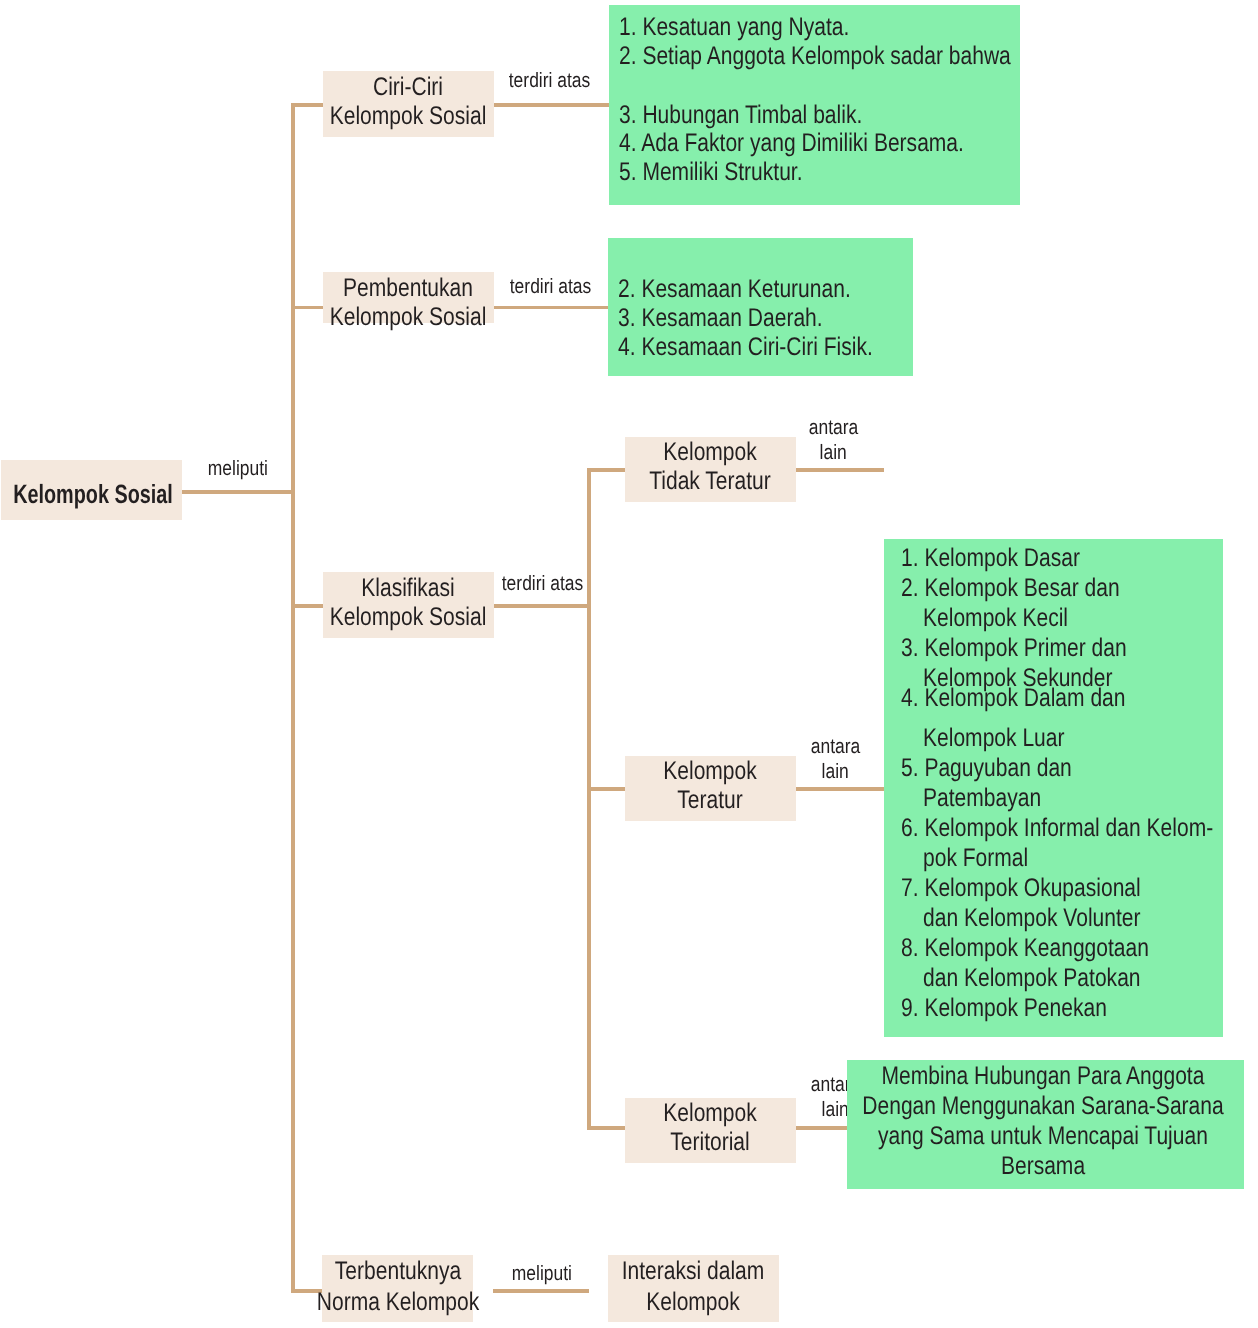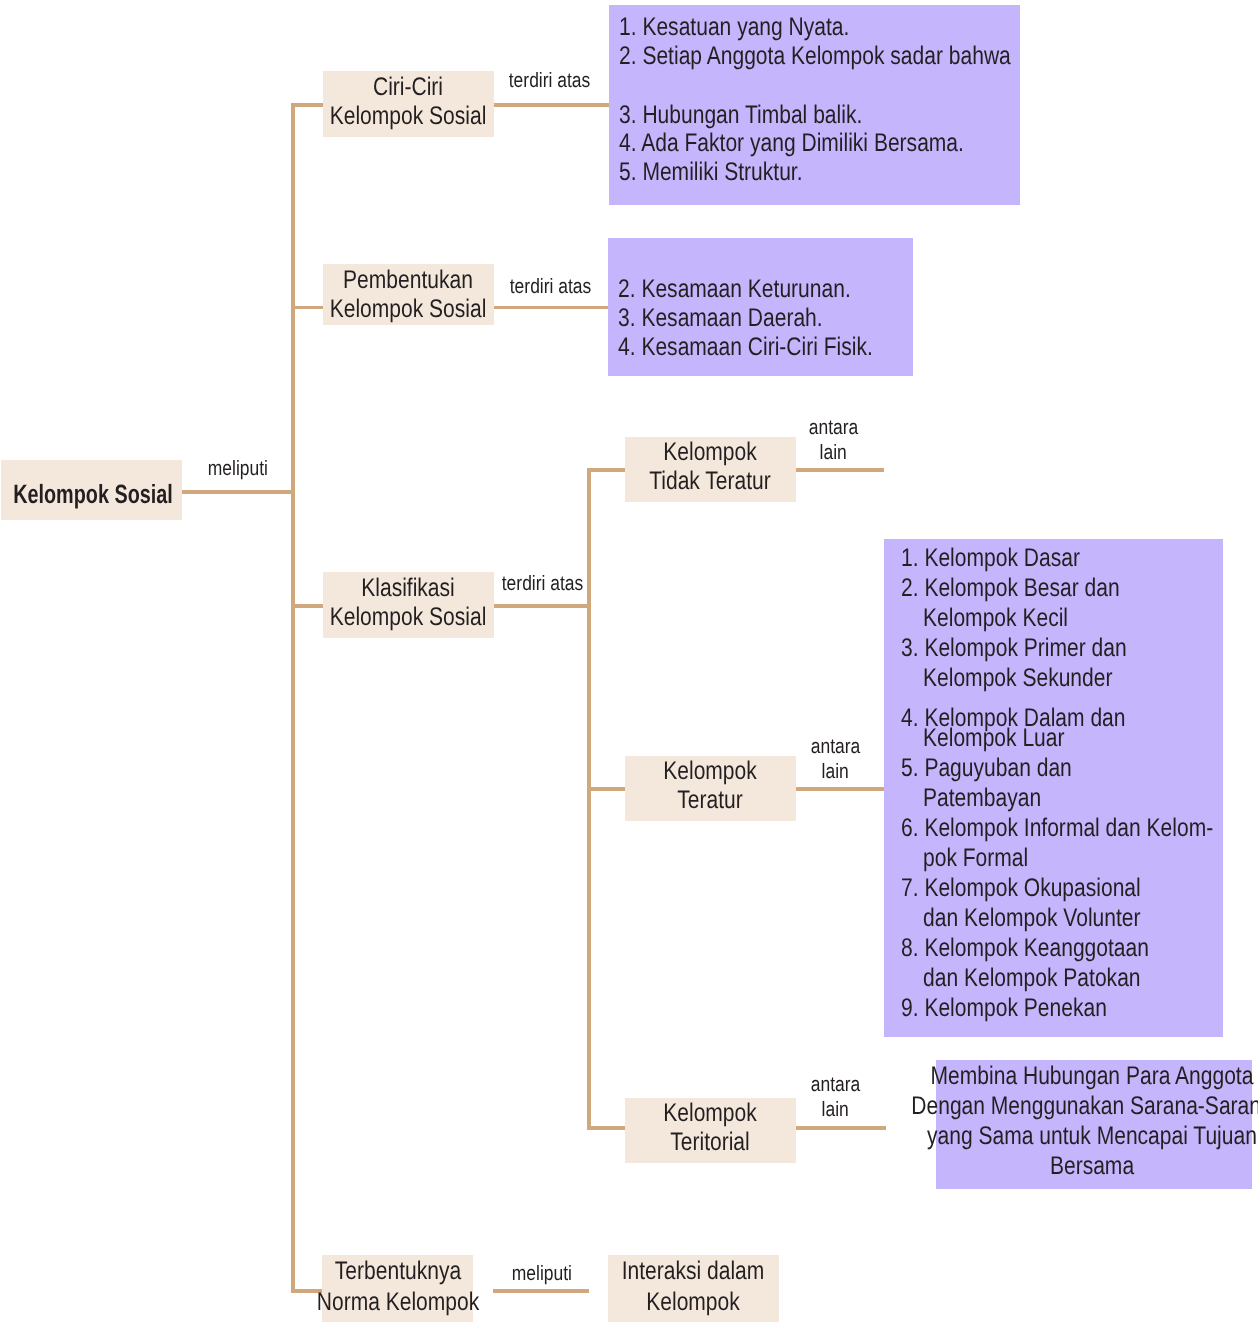--- a/index.html
+++ b/index.html
@@ -16,21 +16,21 @@
 
   .node{position:absolute;background:#f4e8dd;box-sizing:border-box;}
   .node .ntxt{position:absolute;left:50%;transform:translateX(-50%);
               white-space:nowrap;text-align:center;
               font-size:25.5px;line-height:32.5px;}
   .node .ntxt span.sq{display:inline-block;transform:scaleX(0.825);
                       transform-origin:center center;white-space:nowrap;}
   .node.root .ntxt{font-weight:bold;font-size:26.4px;}
   .node.root .ntxt span.sq{transform:scaleX(0.751);}
 
-  .listbox{position:absolute;background:#c4b5fd;box-sizing:border-box;}
+  .listbox{position:absolute;background:#86efac;box-sizing:border-box;}
   .listbox .row{position:absolute;white-space:nowrap;font-size:25.5px;line-height:29px;}
   .listbox .row span.sq{display:inline-block;transform:scaleX(0.825);
                         transform-origin:left center;white-space:pre;}
   .listbox.ctr .row{left:50%;transform:translateX(-50%);text-align:center;}
   .listbox.ctr .row span.sq{transform-origin:center center;}
 
   .elabel{position:absolute;text-align:center;font-size:20.8px;line-height:24.8px;}
   .elabel span.sq{display:inline-block;transform:scaleX(0.840);
                   transform-origin:center center;white-space:nowrap;}
 </style>
@@ -76,21 +76,21 @@
     <span class="sq">terdiri atas</span>
   </div>
   <div class="listbox" style="left:609px;top:5px;width:411px;height:200px">
     <div class="row" style="left:10px;top:8.3px"><span class="sq">1. Kesatuan yang Nyata.</span></div>
     <div class="row" style="left:10px;top:37.3px"><span class="sq">2. Setiap Anggota Kelompok sadar bahwa</span></div>
     <div class="row" style="left:10px;top:95.5px"><span class="sq">3. Hubungan Timbal balik.</span></div>
     <div class="row" style="left:10px;top:124.2px"><span class="sq">4. Ada Faktor yang Dimiliki Bersama.</span></div>
     <div class="row" style="left:10px;top:152.8px"><span class="sq">5. Memiliki Struktur.</span></div>
   </div>
 
-  <div class="node" style="left:323px;top:264px;width:170.5px;height:61px">
+  <div class="node" style="left:323px;top:272px;width:170.5px;height:51px">
     <div class="ntxt" style="top:-0.3px"><span class="sq">Pembentukan</span></div>
     <div class="ntxt" style="top:28.8px"><span class="sq">Kelompok Sosial</span></div>
   </div>
   <div class="elabel" style="left:460.5px;top:274.5px;width:180px">
     <span class="sq">terdiri atas</span>
   </div>
   <div class="listbox" style="left:608px;top:238px;width:305px;height:137.7px">
     <div class="row" style="left:10px;top:37.0px"><span class="sq">2. Kesamaan Keturunan.</span></div>
     <div class="row" style="left:10px;top:65.7px"><span class="sq">3. Kesamaan Daerah.</span></div>
     <div class="row" style="left:10px;top:94.8px"><span class="sq">4. Kesamaan Ciri-Ciri Fisik.</span></div>
@@ -120,42 +120,42 @@
   <div class="elabel" style="left:745px;top:735.2px;width:180px">
     <span class="sq">antara</span><br>
     <span class="sq">lain</span>
   </div>
   <div class="listbox" style="left:884.2px;top:539.2px;width:338.8px;height:497.4px">
     <div class="row" style="left:17px;top:4.88px"><span class="sq">1. Kelompok Dasar</span></div>
     <div class="row" style="left:17px;top:34.84px"><span class="sq">2. Kelompok Besar dan</span></div>
     <div class="row" style="left:39px;top:64.8px"><span class="sq">Kelompok Kecil</span></div>
     <div class="row" style="left:17px;top:94.76px"><span class="sq">3. Kelompok Primer dan</span></div>
     <div class="row" style="left:39px;top:124.73px"><span class="sq">Kelompok Sekunder</span></div>
-    <div class="row" style="left:17px;top:165px"><span class="sq">4. Kelompok Dalam dan</span></div>
+    <div class="row" style="left:17px;top:145px"><span class="sq">4. Kelompok Dalam dan</span></div>
     <div class="row" style="left:39px;top:184.65px"><span class="sq">Kelompok Luar</span></div>
     <div class="row" style="left:17px;top:214.62px"><span class="sq">5. Paguyuban dan</span></div>
     <div class="row" style="left:39px;top:244.58px"><span class="sq">Patembayan</span></div>
     <div class="row" style="left:17px;top:274.54px"><span class="sq">6. Kelompok Informal dan Kelom-</span></div>
     <div class="row" style="left:39px;top:304.5px"><span class="sq">pok Formal</span></div>
     <div class="row" style="left:17px;top:334.47px"><span class="sq">7. Kelompok Okupasional</span></div>
     <div class="row" style="left:39px;top:364.43px"><span class="sq">dan Kelompok Volunter</span></div>
     <div class="row" style="left:17px;top:394.39px"><span class="sq">8. Kelompok Keanggotaan</span></div>
     <div class="row" style="left:39px;top:424.35px"><span class="sq">dan Kelompok Patokan</span></div>
     <div class="row" style="left:17px;top:454.32px"><span class="sq">9. Kelompok Penekan</span></div>
   </div>
 
   <div class="node" style="left:625px;top:1097.5px;width:170.5px;height:65.5px">
     <div class="ntxt" style="top:-0.3px"><span class="sq">Kelompok</span></div>
     <div class="ntxt" style="top:28.8px"><span class="sq">Teritorial</span></div>
   </div>
   <div class="elabel" style="left:745px;top:1073.2px;width:180px">
     <span class="sq">antara</span><br>
     <span class="sq">lain</span>
   </div>
-  <div class="listbox ctr" style="left:936px;top:1060.2px;width:316px;height:129.1px">
+  <div class="listbox ctr" style="left:847px;top:1060.2px;width:397px;height:129.1px">
     <div class="row" style="top:1.6px;margin-left:-2.2px"><span class="sq">Membina Hubungan Para Anggota</span></div>
     <div class="row" style="top:31.7px;margin-left:-2.2px"><span class="sq">Dengan Menggunakan Sarana-Sarana</span></div>
     <div class="row" style="top:61.7px;margin-left:-2.2px"><span class="sq">yang Sama untuk Mencapai Tujuan</span></div>
     <div class="row" style="top:91.8px;margin-left:-2.2px"><span class="sq">Bersama</span></div>
   </div>
 
   <div class="node" style="left:322px;top:1255px;width:151px;height:66.5px">
     <div class="ntxt" style="top:0.4px"><span class="sq">Terbentuknya</span></div>
     <div class="ntxt" style="top:30.9px"><span class="sq">Norma Kelompok</span></div>
   </div>

